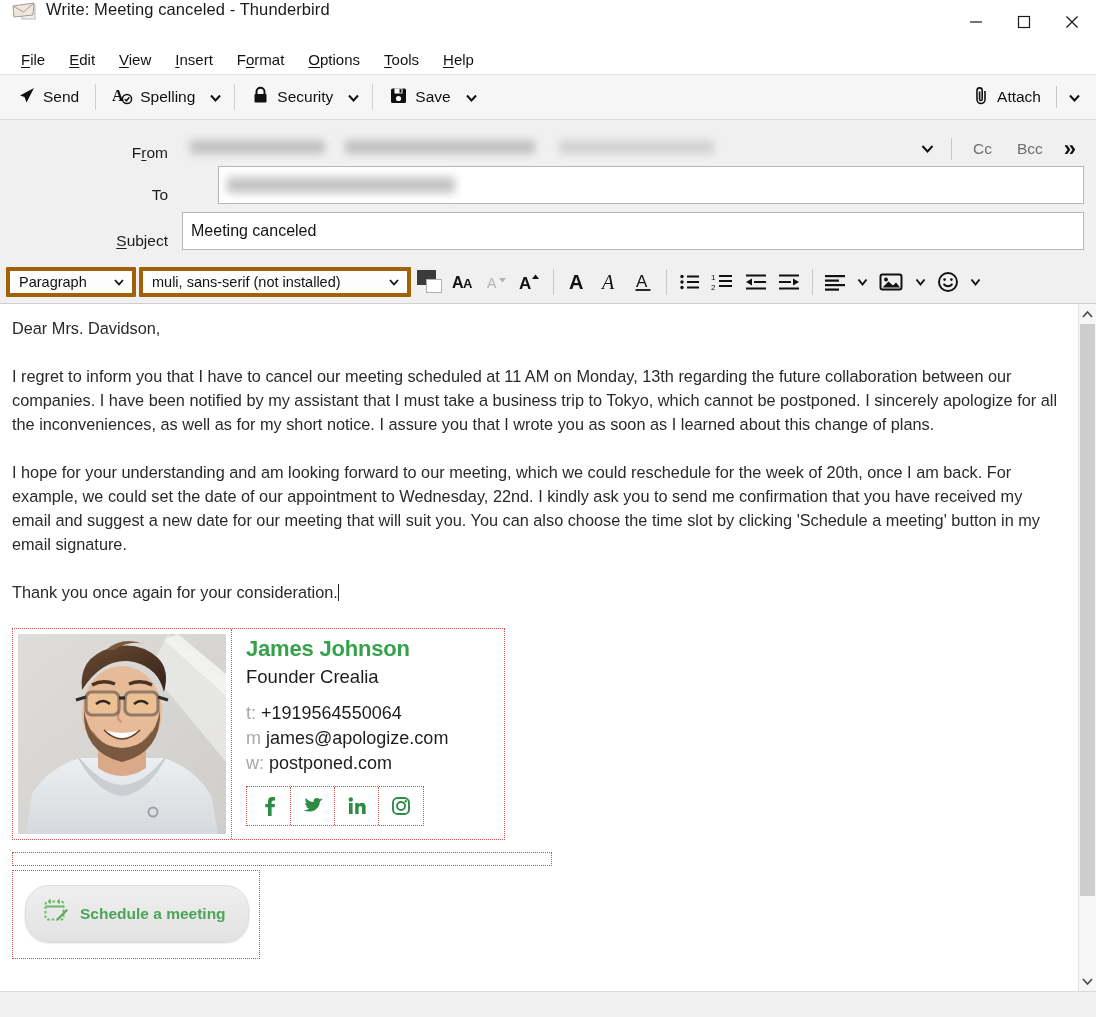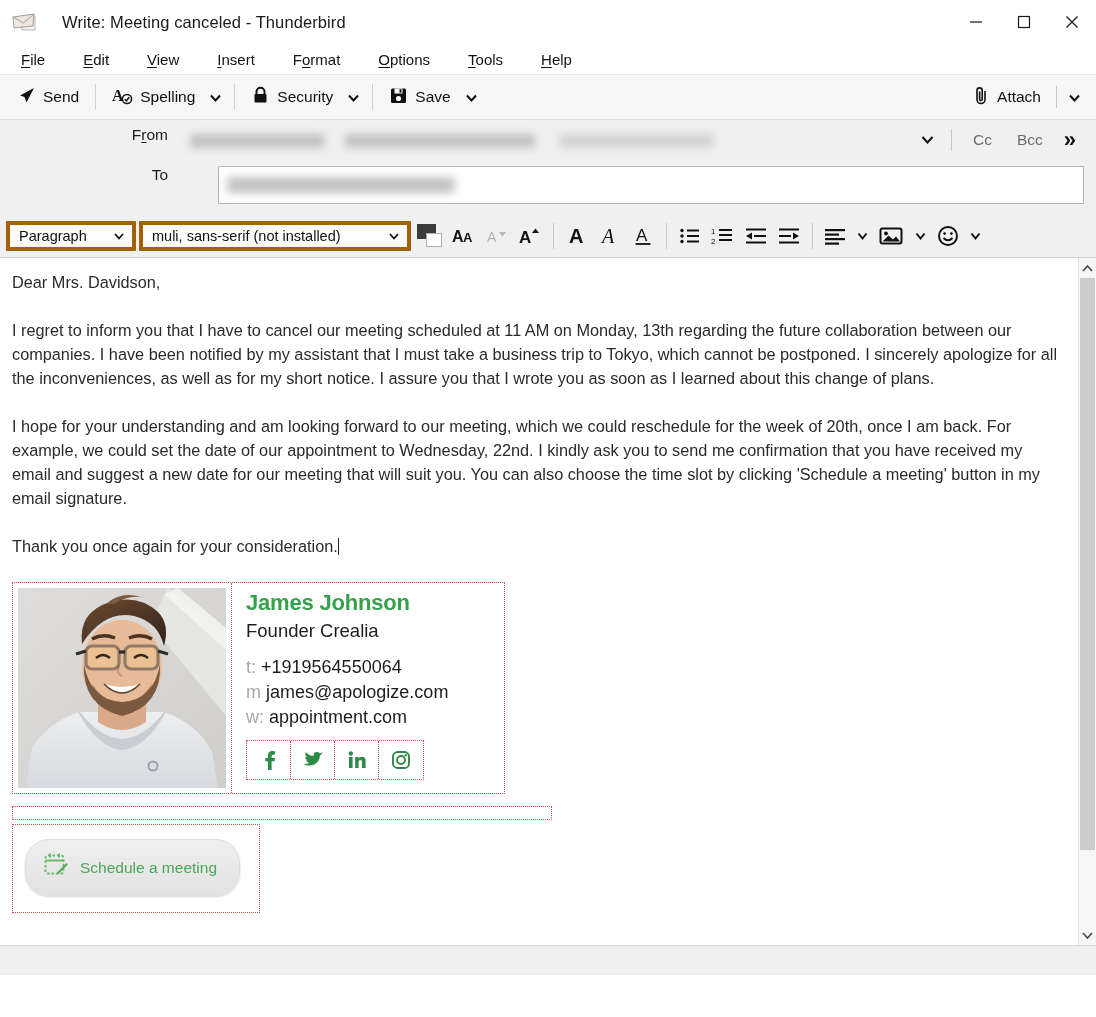--- a/index.html
+++ b/index.html
@@ -7,53 +7,53 @@
   body {
     width:1096px; height:1017px;
     font-family:"Liberation Sans", sans-serif;
     background:#ffffff;
     overflow:hidden;
     -webkit-font-smoothing:antialiased;
   }
 
   
   .titlebar{
-    height:44px; display:flex; align-items:center;
-    background:#ffffff; position:relative;gap:16px;
+    height:44px; display:flex; 
+    background:#ffffff; position:relative;
   }
   .tb-icon{ width:26px; height:22px; margin-left:12px; margin-right:8px; position:relative; flex:0 0 auto;}
   .tb-title{ font-size:16.5px; color:#1a1a1a; letter-spacing:.1px; }
   .win-btns{ position:absolute; right:0; top:0; height:44px; display:flex; }
   .win-btn{ width:48px; height:44px; display:flex; align-items:center; justify-content:center; cursor:default;}
 
   
   .menubar{
     height:30px; display:flex; align-items:center;
-    background:#ffffff; padding-left:10px; gap:16px;
+    background:#ffffff; padding-left:10px; gap:2px;
   }
   .menu-item{
     font-size:15px; color:#121212; padding:3px 11px; cursor:default; white-space:nowrap;
   }
   .menu-item u{ text-decoration:underline; text-underline-offset:2px; }
 
   
   .maintoolbar{
     height:46px; display:flex; align-items:center;
     background:#f6f6f6; border-top:1px solid #e6e6e6; border-bottom:1px solid #dcdcdc;
     padding:0 8px; position:relative;
   }
   .tbtn{ display:flex; align-items:center; gap:7px; padding:5px 9px; border-radius:3px; cursor:default; }
   .tbtn .lbl{ font-size:15.5px; color:#101010; }
   .tdrop{ padding:5px 4px; border-radius:3px; cursor:default; display:flex; align-items:center;}
   .tsep{ width:1px; height:26px; background:#d0d0d0; margin:0 7px; }
   .tb-right{ position:absolute; right:10px; display:flex; align-items:center; }
 
   
   .headers{ background:#f0f0f0; padding:6px 0 10px 0; }
-  .hrow{ display:flex; align-items:flex-start; min-height:36px; padding:0 12px; }
+  .hrow{ display:flex; align-items:flex-end; min-height:36px; padding:0 12px; }
   .hlabel{
     width:170px; text-align:right; padding-right:14px;
     font-size:15.5px; color:#1c1c1c; flex:0 0 auto;
   }
   .hlabel u{ text-decoration:underline; text-underline-offset:2px; }
   .from-val{
     flex:1; height:30px; display:flex; align-items:center; position:relative; overflow:hidden;
   }
   .blur{
     background:#b9b9b9; border-radius:2px; height:14px;
@@ -117,21 +117,21 @@
   }
   .sig-ic:last-child{ border-right:none; }
 
   .sched-outer{ margin-top:12px; border:1px dotted #cc5050; width:540px; height:14px; }
   .sched-cell{ margin-top:4px; border:1px dotted #cc5050; width:248px; padding:14px 10px 16px 12px; }
   .sched-btn{
     display:inline-flex; align-items:center; gap:11px;
     background:linear-gradient(180deg,#efefef 0%,#e2e2e2 100%);
     border:1px solid #dedede; border-radius:24px; padding:11px 22px 11px 17px;
     box-shadow:0 1px 2px rgba(0,0,0,.18);
-    font-size:15.5px; font-weight:normal; color:#4ba557; white-space:nowrap;text-align:center;
+    font-size:15.5px; font-weight:bold; color:#4ba557; white-space:nowrap;text-align:center;
   }
 
   
   .vscroll{
     width:18px; background:#f6f6f6; border-left:1px solid #e2e2e2;
     display:flex; flex-direction:column; align-items:center; flex:0 0 auto;
   }
   .sc-arrow{ height:20px; width:18px; display:flex; align-items:center; justify-content:center; color:#4d4d4d; font-size:11px; cursor:default;}
   .sc-track{ flex:1; width:18px; position:relative; }
   .sc-thumb{ position:absolute; left:1px; width:15px; background:#cdcdcd; border-radius:0; }
@@ -277,20 +277,24 @@
     </div>
   </div>
 
   <div class="hrow" style="margin-top:4px;gap:36px;">
     <div class="hlabel">To</div>
     <div class="input-box">
       <div class="blur" style="width:228px;height:16px;"></div>
     </div>
   </div>
 
+  <div class="hrow" style="margin-top:8px;">
+    <div class="hlabel"><u>S</u>ubject</div>
+    <div class="input-box">Meeting canceled</div>
+  </div>
 </div>
 
 <div class="fmtbar">
   <div class="selbox sel-para">
     <span>Paragraph</span>
     <svg width="14" height="14" viewBox="0 0 14 14">
         <path d="M3 5 L7 9.5 L11 5" fill="none" stroke="#111" stroke-width="1.8"></path>
       </svg>
   </div>
   <div class="selbox sel-font">
@@ -497,21 +501,21 @@
         <div class="sig-line">
           <span class="k">t:</span>
           <span>+1919564550064</span>
         </div>
         <div class="sig-line">
           <span class="k">m</span>
           <span>james@apologize.com</span>
         </div>
         <div class="sig-line">
           <span class="k">w:</span>
-          <span>appointment.com</span>
+          <span>postponed.com</span>
         </div>
         <div class="sig-social">
           <div class="sig-ic">
             <svg width="20" height="22" viewBox="0 0 20 22">
                 <path d="M12.6 21 V12.3 H15.5 L16 9 H12.6 V7 q0-1.6 2-1.6 h1.5 V2.3 Q15 2 13.4 2 Q9 2 9 6.3 V9 H6.3 v3.3 H9 V21 Z" fill="#2e8b46"></path>
               </svg>
           </div>
           <div class="sig-ic">
             <svg width="22" height="22" viewBox="0 0 22 22">
                 <path d="M21 4.8 q-1.1.5-2.4.6 1.3-.8 1.8-2.2 -1.2.7-2.6 1 -1.2-1.3-2.9-1.3 -3.3 0-3.3 3.3 0 .5.1.9 -4.8-.2-7.9-4 -.5.9-.5 2 0 2 1.7 3.1 -1 0-1.9-.5v.1q0 2.8 2.7 3.4 -.5.1-1 .1 -.4 0-.7-.1 .7 2.3 3.1 2.3 -1.9 1.5-4.6 1.5 -.5 0-.9-.1 2.5 1.6 5.5 1.6 6.6 0 9.6-5.5 1-1.9 1-4v-.4q1.3-.9 2.2-2.2Z" fill="#2e8b46"></path>

